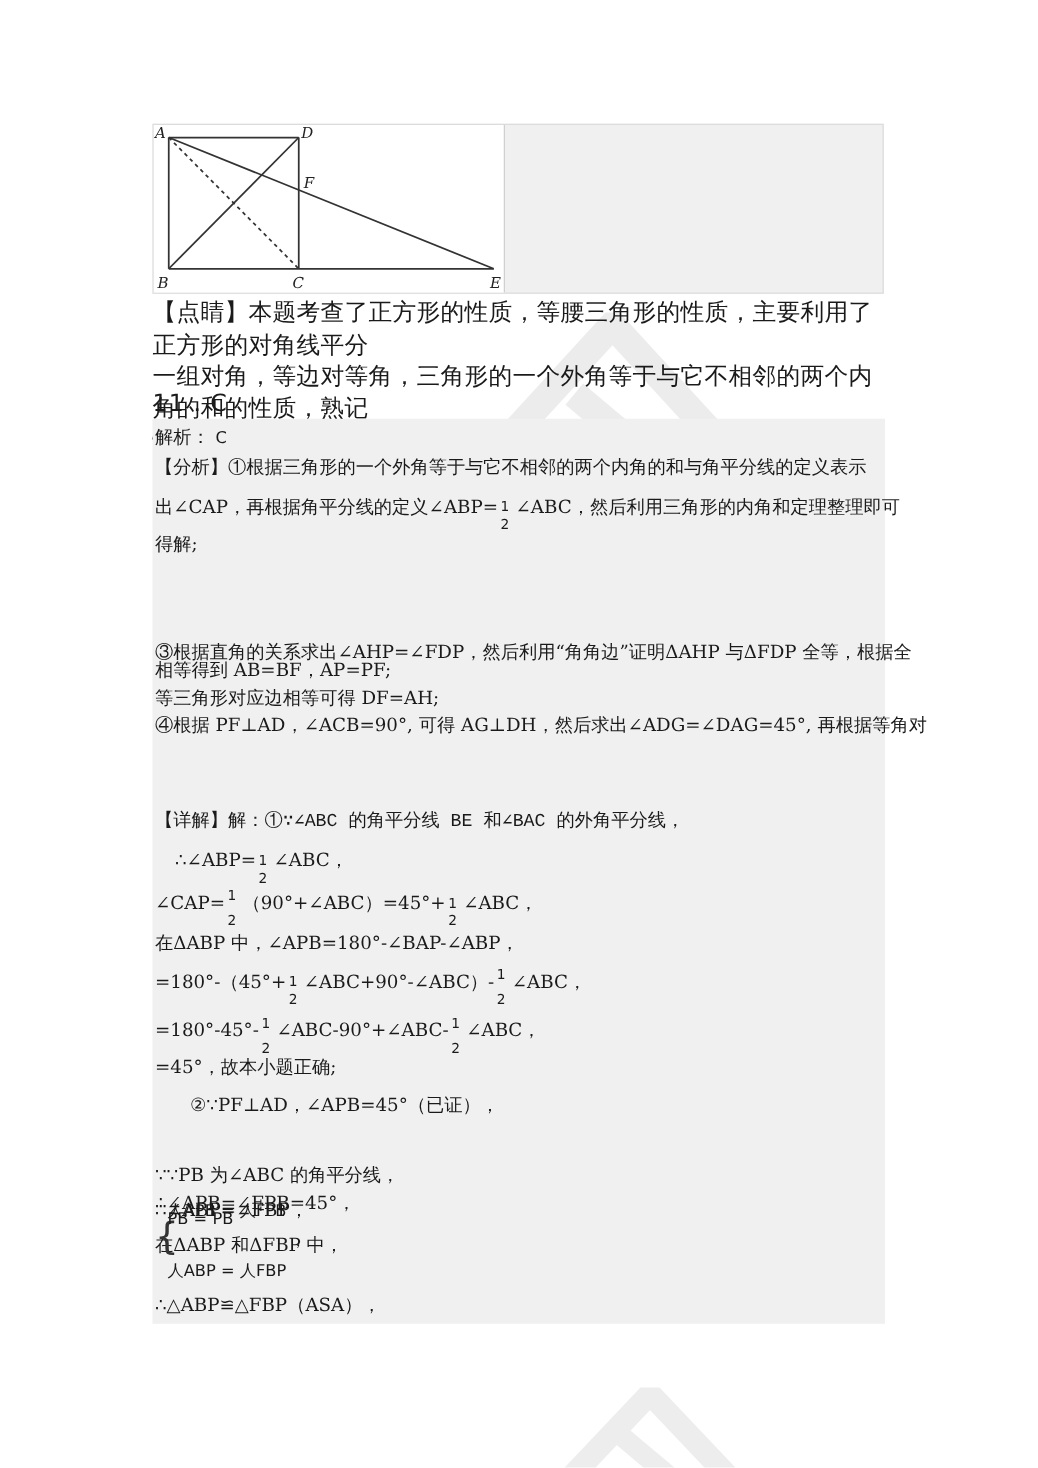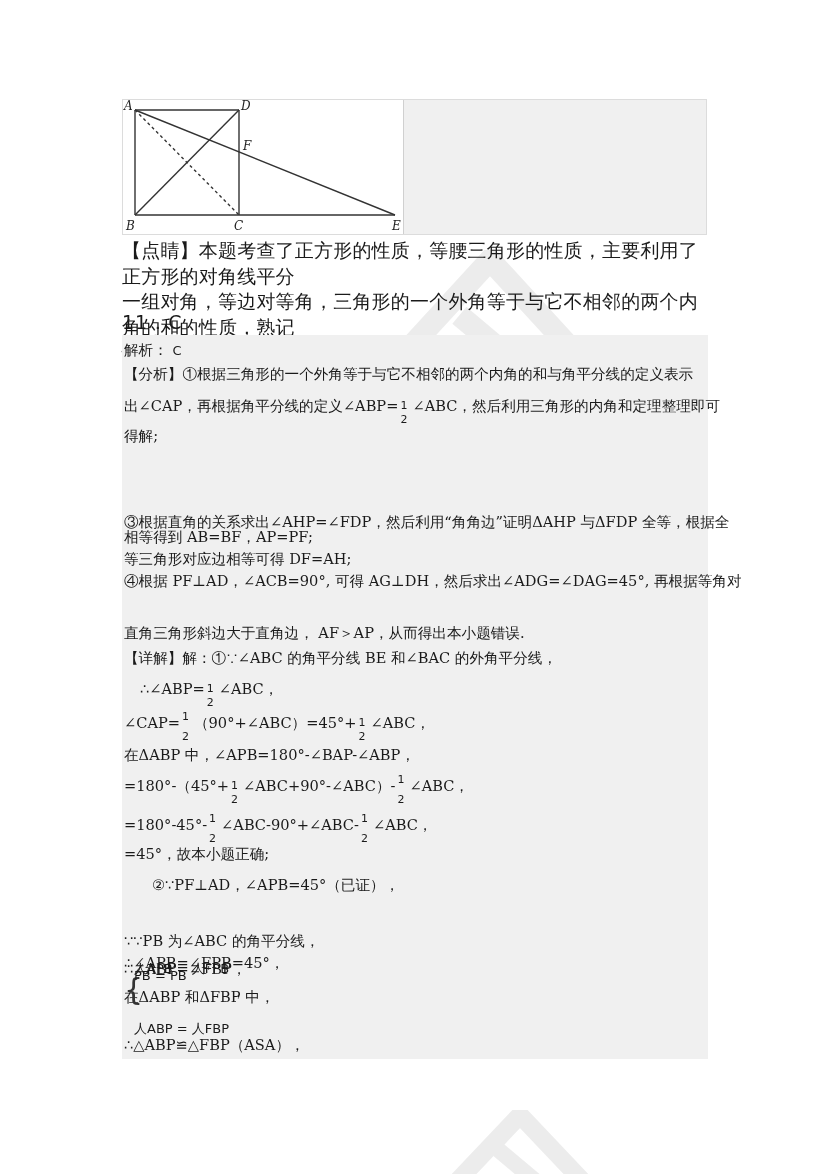--- a/index.html
+++ b/index.html
@@ -98,23 +98,22 @@
 
   <div class="line" style="top:29px;"><span>【分析】</span><span>①根据三角形的一个外角等于与它不相邻的两个内角的和与角平分线的定义表示</span></div>
   <div class="line" style="top:61px;">
     <span>出∠CAP，再根据角平分线的定义∠ABP=</span><span class="frac inl"><span class="n">1</span><span class="d">2</span></span><span>∠ABC，然后利用三角形的内角和定理整理即可</span>
   </div>
   <div class="line" style="top:91px;">得解;</div>
   <div class="line" style="top:150px;margin-top:42px;">相等得到 AB=BF，AP=PF;</div>
   <div class="line" style="top:177px;">③根据直角的关系求出∠AHP=∠FDP，然后利用“角角边”证明ΔAHP 与ΔFDP 全等，根据全</div>
   <div class="line" style="top:214px;">等三角形对应边相等可得 DF=AH;</div>
   <div class="line" style="top:236px;">④根据 PF⊥AD，∠ACB=90°, 可得 AG⊥DH，然后求出∠ADG=∠DAG=45°, 再根据等角对</div>
-  <div class="line" style="top:288px;">直角三角形斜边大于直角边，  AF＞AP，从而得出本小题错误.</div>
 
-  <div class="line" style="top:313px;"><span>【详解】</span><span>解：①∵∠ABC 的角平分线 BE 和∠BAC 的外角平分线，</span></div>
+  <div class="line" style="top:313px;font-family:Liberation Mono, monospace;"><span>【详解】</span><span>解：①∵∠ABC 的角平分线 BE 和∠BAC 的外角平分线，</span></div>
   <div class="line" style="top:344px;margin-left:16px;">
     <span>∴∠ABP=</span><span class="frac inl"><span class="n">1</span><span class="d">2</span></span><span>∠ABC，</span>
   </div>
   <div class="line" style="top:378px;">
     <span>∠CAP=</span><span class="frac"><span class="n">1</span><span class="d">2</span></span><span>（90°+∠ABC）=45°+</span><span class="frac inl"><span class="n">1</span><span class="d">2</span></span><span>∠ABC，</span>
   </div>
   <div class="line" style="top:410px;">在ΔABP 中，∠APB=180°-∠BAP-∠ABP，</div>
   <div class="line" style="top:441px;">
     <span>=180°-（45°+</span><span class="frac inl"><span class="n">1</span><span class="d">2</span></span><span>∠ABC+90°-∠ABC）-</span><span class="frac"><span class="n">1</span><span class="d">2</span></span><span>∠ABC，</span>
   </div>
@@ -126,17 +125,17 @@
   <div class="line" style="top:602px;margin-top:16px;">∴∠APB=∠FPB=45°，</div>
   <div class="line" style="top:596px;">∵∵PB 为∠ABC 的角平分线，</div>
   <div class="line" style="top:624px;">∴∠ABP=∠FBP，</div>
   <div class="line" style="top:652px;">在ΔABP 和ΔFBP 中，</div>
 
   <div class="brace" style="top:625px;">
     <div style="position:absolute;left:0;top:0;font-size:30px;line-height:60px;color:#333;">{</div>
     <div class="row" style="top:0;">人APB = 人FPB</div>
     <div class="row" style="top:8px;">PB = PB</div>
     <div class="row" style="top:24px;left:108px;">，</div>
-    <div class="row" style="top:60px;">人ABP = 人FBP</div>
+    <div class="row" style="top:48px;">人ABP = 人FBP</div>
   </div>
 
   <div class="line" style="top:700px;">∴△ABP≌△FBP（ASA），</div>
 </div>
 
 </body></html>

